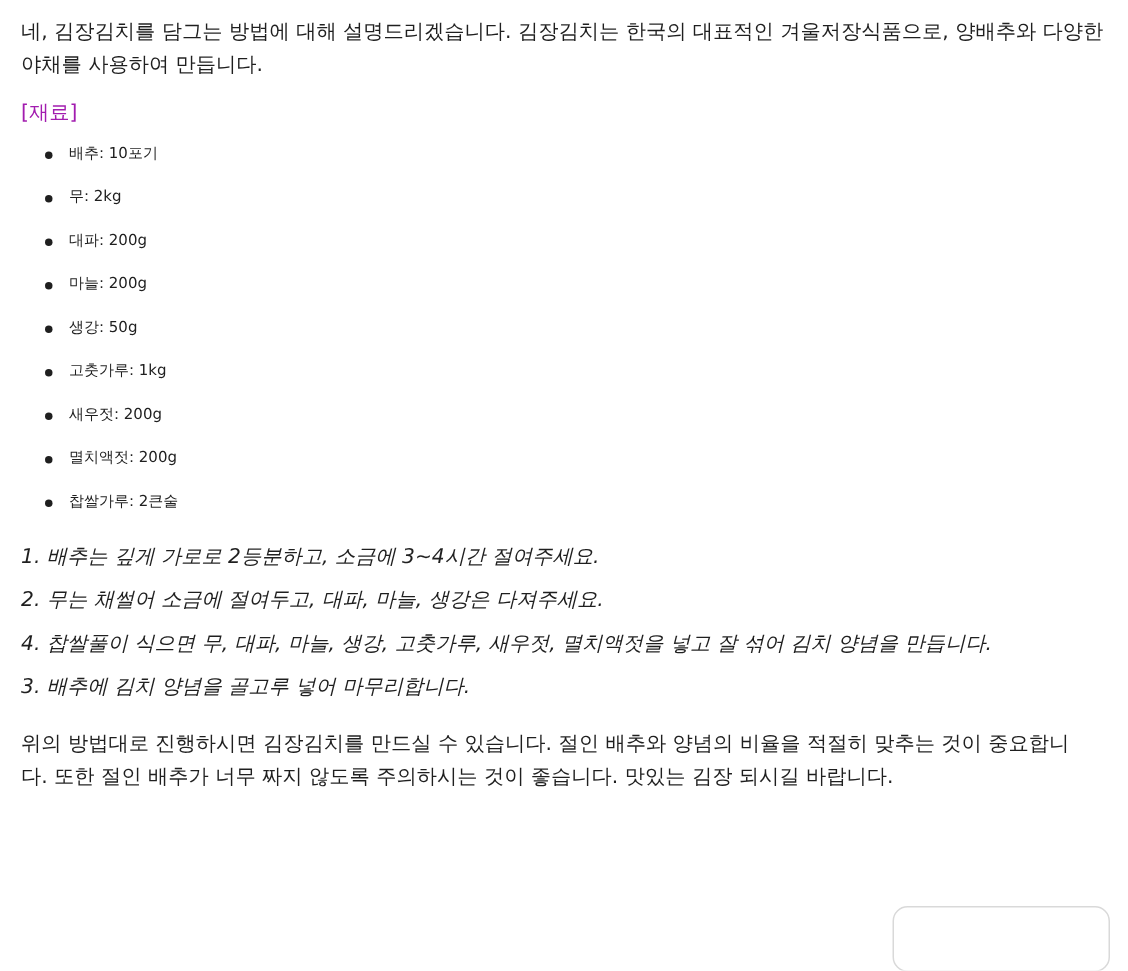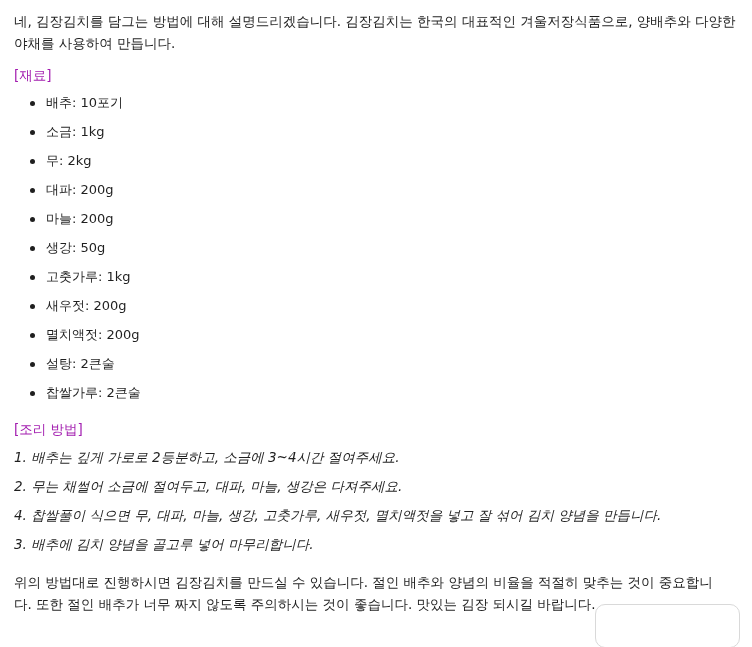--- a/index.html
+++ b/index.html
@@ -36,21 +36,21 @@
     margin: 0 0 6px 0;
     color: #a21caf;
   }
   ul.ingredients {
     list-style: none;
     margin: 0 0 14px 0;
     padding: 0;
   }
   ul.ingredients li {
     position: relative;
-    font-size: 13px;
+    font-size: 10px;
     line-height: 22px;
     padding-left: 32px;
     margin-bottom: 7px;
     color: #1f1f1f;
   }
   ul.ingredients li::before {
     content: "";
     position: absolute;
     left: 16px;
     top: 9px;
@@ -98,33 +98,30 @@
 <body>
 
 <div class="page">
 
   <p class="para intro">네, 김장김치를 담그는 방법에 대해 설명드리겠습니다. 김장김치는 한국의 대표적인 겨울저장식품으로, 양배추와 다양한 야채를 사용하여 만듭니다.</p>
 
   <p class="section-head">[재료]</p>
 
   <ul class="ingredients">
     <li>배추: 10포기</li>
-    <li>소금: 1kg</li>
     <li>무: 2kg</li>
     <li>대파: 200g</li>
     <li>마늘: 200g</li>
     <li>생강: 50g</li>
     <li>고춧가루: 1kg</li>
     <li>새우젓: 200g</li>
     <li>멸치액젓: 200g</li>
-    <li>설탕: 2큰술</li>
     <li>찹쌀가루: 2큰술</li>
   </ul>
 
-  <p class="section-head">[조리 방법]</p>
 
   <ol class="steps">
     <li>1. 배추는 깊게 가로로 2등분하고, 소금에 3~4시간 절여주세요.</li>
     <li>2. 무는 채썰어 소금에 절여두고, 대파, 마늘, 생강은 다져주세요.</li>
     <li>4. 찹쌀풀이 식으면 무, 대파, 마늘, 생강, 고춧가루, 새우젓, 멸치액젓을 넣고 잘 섞어 김치 양념을 만듭니다.</li>
     <li>3. 배추에 김치 양념을 골고루 넣어 마무리합니다.</li>
   </ol>
 
   <p class="closing">
     <span>위의 방법대로 진행하시면 김장김치를 만드실 수 있습니다. 절인 배추와 양념의 비율을 적절히 맞추는 것이 중요합니</span>

